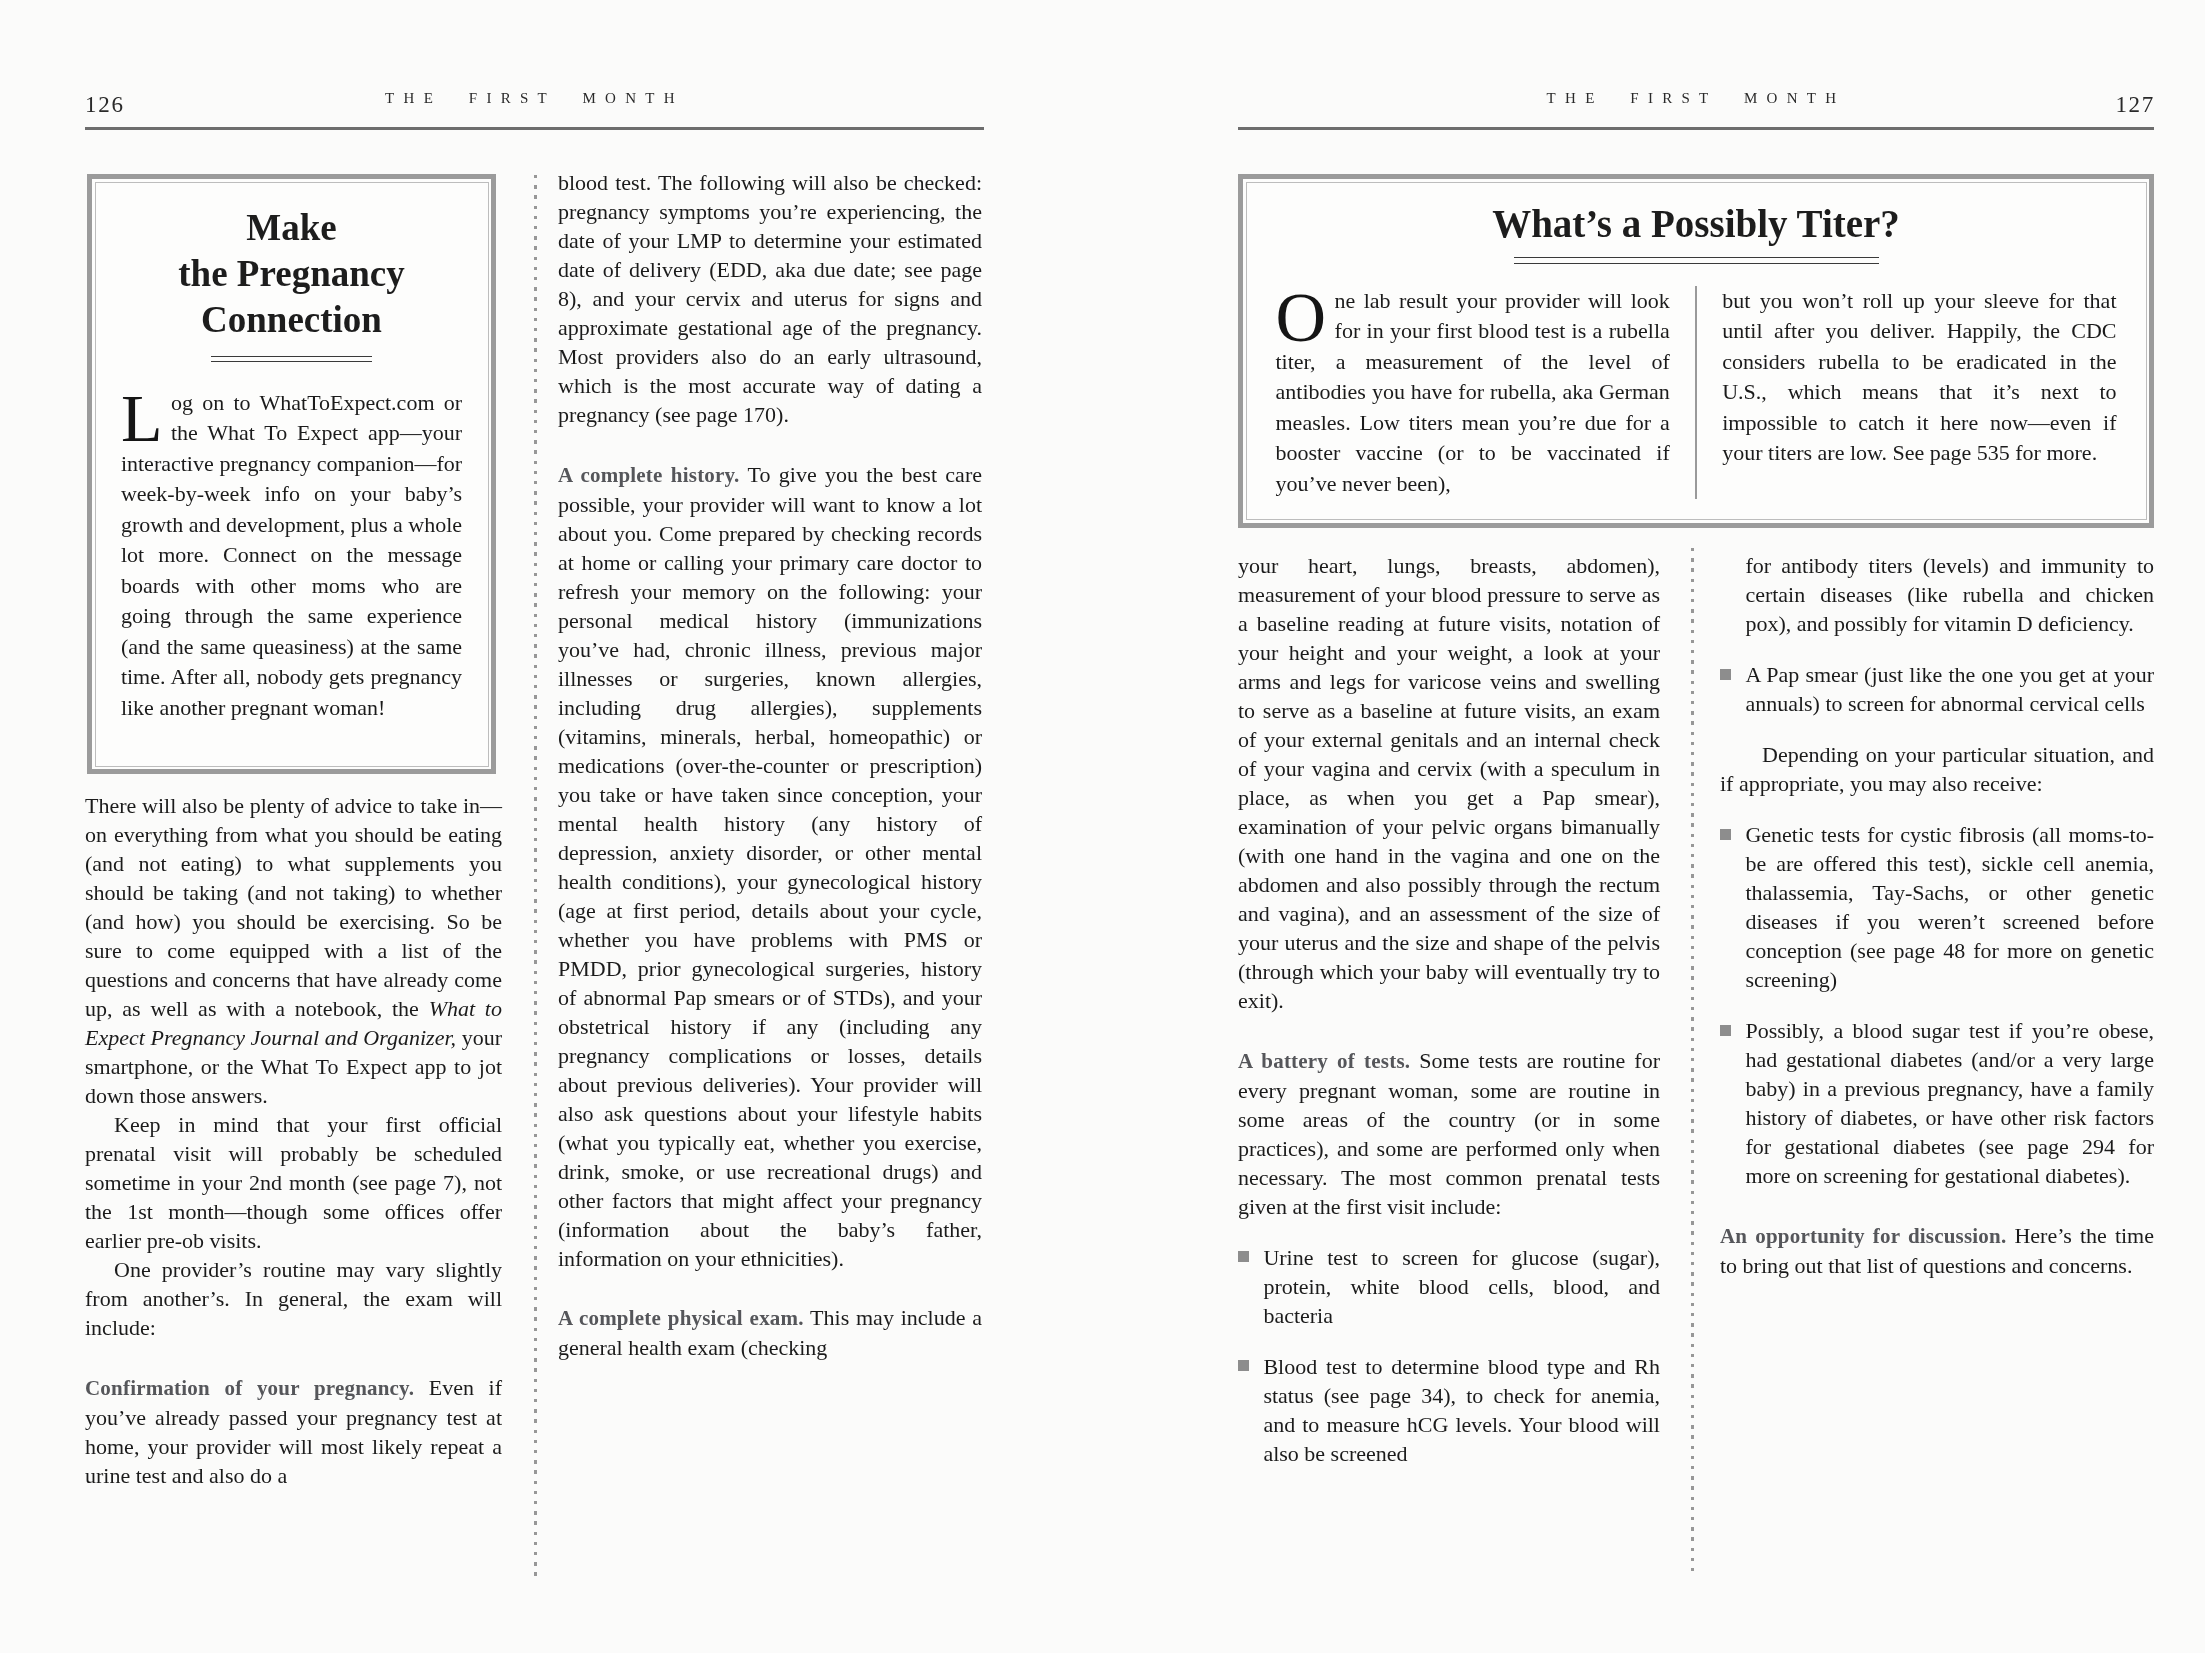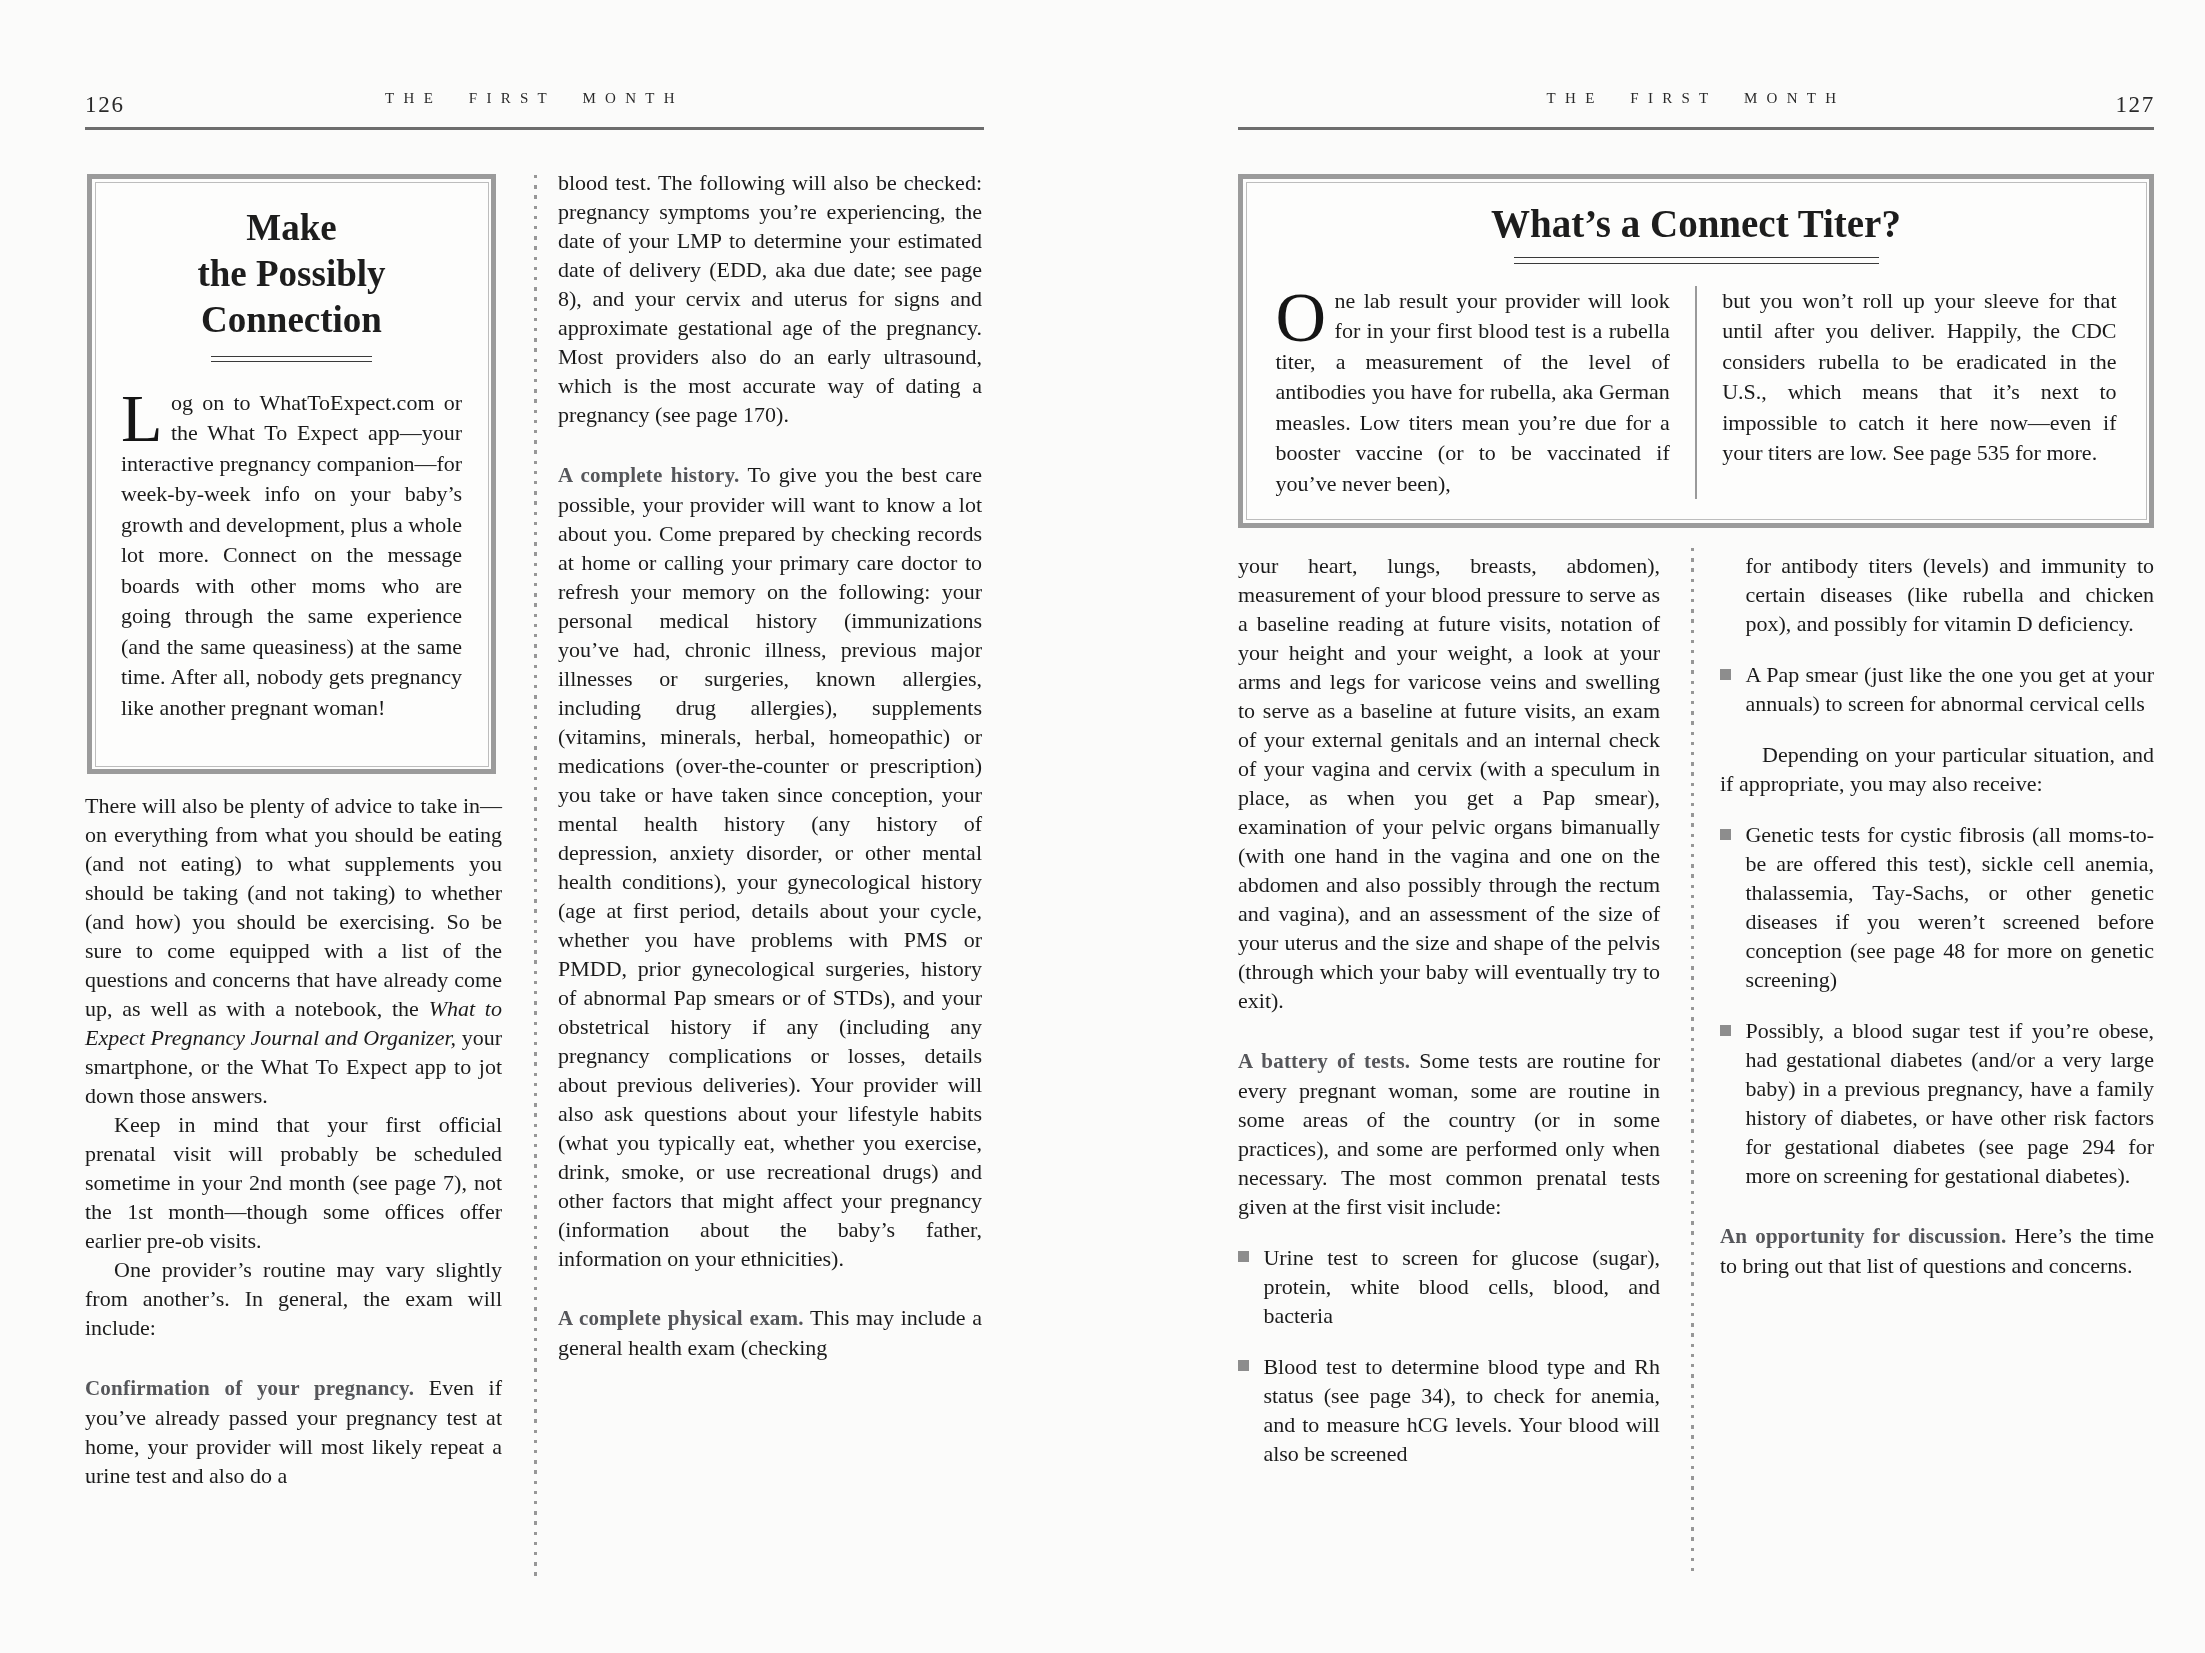--- a/index.html
+++ b/index.html
@@ -56,21 +56,21 @@
 <body>
 
 <div class="abs pagenum" style="left:85px;top:92px;">126</div>
 <div class="abs runhead" style="left:85px;top:90px;width:899px;">THE FIRST MONTH</div>
 <div class="abs head-rule" style="left:85px;top:127px;width:899px;"></div>
 
 <div class="abs frame" style="left:87px;top:174px;width:409px;min-height:537px;">
   <div class="frame-inner">
     <div class="box-title">
       <div>Make</div>
-      <div>the Possibly</div>
+      <div>the Pregnancy</div>
       <div>Connection</div>
     </div>
     <div class="dbl-rule" style="width:161px;"></div>
     <p class="copy" style="margin-top:25.4px;line-height:30.5px;">
       <span class="dropcap" style="font-size:68px;line-height:51px;">L</span><span>og on to WhatToExpect.com or the What To Expect app—your interactive pregnancy companion—for week-by-week info on your baby’s growth and development, plus a whole lot more. Connect on the message boards with other moms who are going through the same experience (and the same queasiness) at the same time. After all, nobody gets pregnancy like another pregnant woman!</span>
     </p>
   </div>
 </div>
 
 <div class="abs copy" style="left:85px;top:791px;width:417px;">
@@ -87,21 +87,21 @@
   <p class="gap"><span class="lead">A complete history.</span><span> To give you the best care possible, your provider will want to know a lot about you. Come prepared by checking records at home or calling your primary care doctor to refresh your memory on the following: your personal medical history (immunizations you’ve had, chronic illness, previous major illnesses or surgeries, known allergies, including drug allergies), supplements (vitamins, minerals, herbal, homeopathic) or medications (over-the-counter or prescription) you take or have taken since conception, your mental health history (any history of depression, anxiety disorder, or other mental health conditions), your gynecological history (age at first period, details about your cycle, whether you have problems with PMS or PMDD, prior gynecological surgeries, history of abnormal Pap smears or of STDs), and your obstetrical history if any (including any pregnancy complications or losses, details about previous deliveries). Your provider will also ask questions about your lifestyle habits (what you typically eat, whether you exercise, drink, smoke, or use recreational drugs) and other factors that might affect your pregnancy (information about the baby’s father, information on your ethnicities).</span></p>
   <p class="gap"><span class="lead">A complete physical exam.</span><span> This may include a general health exam (checking</span></p>
 </div>
 
 <div class="abs runhead" style="left:1238px;top:90px;width:916px;">THE FIRST MONTH</div>
 <div class="abs pagenum" style="left:2087px;top:92px;width:68px;text-align:right;">127</div>
 <div class="abs head-rule" style="left:1238px;top:127px;width:916px;"></div>
 
 <div class="abs frame" style="left:1238px;top:174px;width:916px;min-height:322px;">
   <div class="frame-inner" style="padding:18.7px 29px 20.4px 29px;">
-    <div class="box-title" style="font-size:39px;">What’s a Connect Titer?</div>
+    <div class="box-title" style="font-size:39px;">What’s a Possibly Titer?</div>
     <div class="dbl-rule" style="width:365px;margin-top:10.2px;"></div>
     <div class="rub-cols">
       <div class="rub-col">
         <span class="dropcap" style="font-size:70px;line-height:53px;">O</span><span>ne lab result your provider will look for in your first blood test is a rubella titer, a measurement of the level of antibodies you have for rubella, aka German measles. Low titers mean you’re due for a booster vaccine (or to be vaccinated if you’ve never been),</span>
       </div>
       <div class="rub-div"></div>
       <div class="rub-col">but you won’t roll up your sleeve for that until after you deliver. Happily, the CDC considers rubella to be eradicated in the U.S., which means that it’s next to impossible to catch it here now—even if your titers are low. See page 535 for more.</div>
     </div>
   </div>
 </div>

